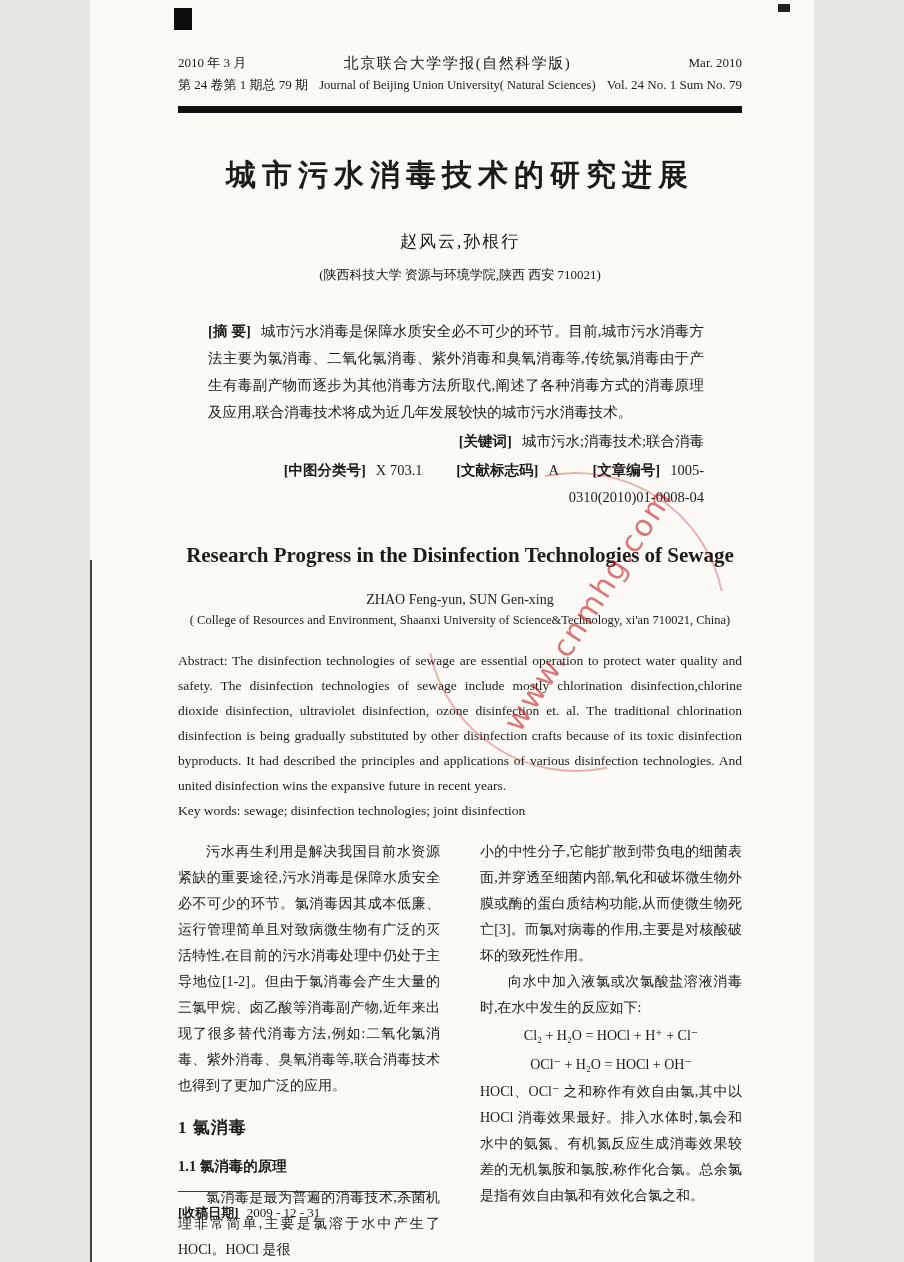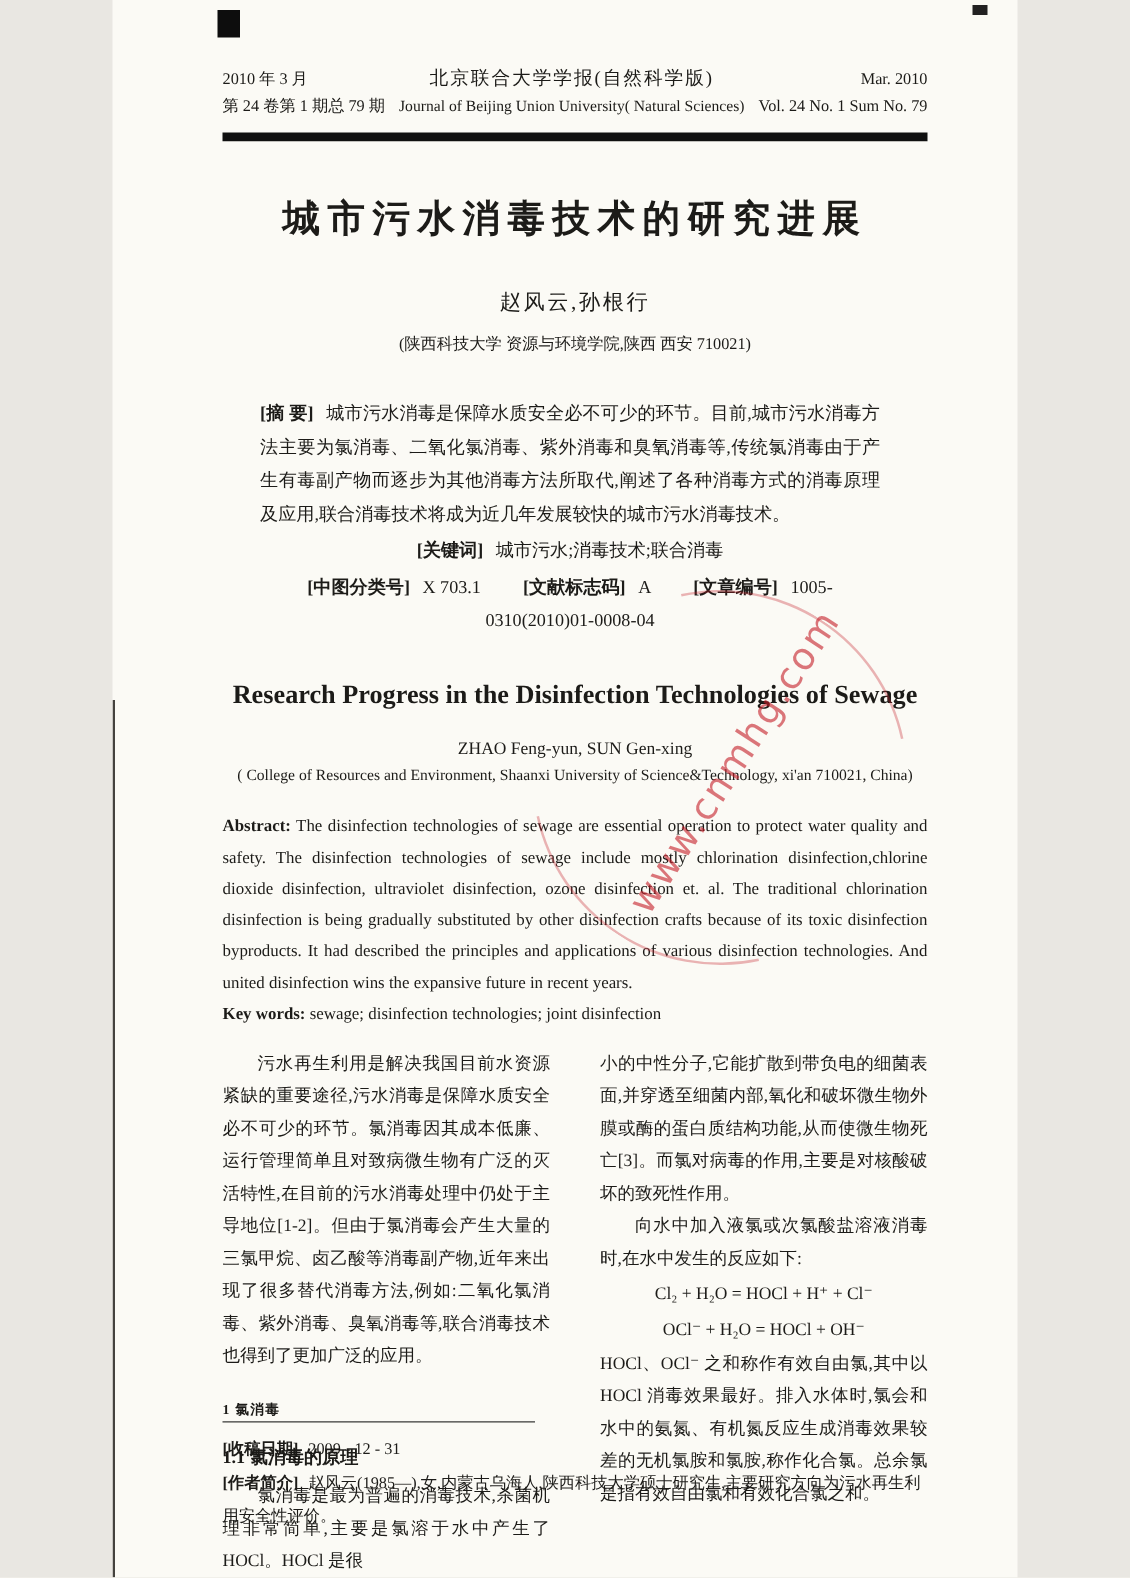--- a/index.html
+++ b/index.html
@@ -24,36 +24,36 @@
   .header-rule { height:7px; background:#101010; margin-top:10px; }
 
   
   .title-cn { text-align:center; font-size:30px; font-weight:700; letter-spacing:6px; margin-top:42px; }
   .authors-cn { text-align:center; font-size:17px; letter-spacing:2px; margin-top:34px; }
   .affil-cn { text-align:center; font-size:13px; margin-top:13px; }
 
   
   .meta-block { margin-top:34px; padding:0 38px 0 30px; font-size:14.5px; line-height:27px; text-align:justify; }
   .meta-label { font-weight:700; margin-right:10px; white-space:nowrap; }
-  .kw-line, .clc-line { margin-top:2px; text-align:center; }
+  .kw-line, .clc-line { margin-top:2px; text-align:right; }
   .clc-line .clc-val { margin-right:30px; }
 
   
   .title-en { text-align:center; font-size:21px; font-weight:700; margin-top:32px; font-family:"Liberation Serif",serif; }
   .authors-en { text-align:center; font-size:14px; margin-top:24px; }
   .affil-en { text-align:center; font-size:12.5px; margin-top:5px; }
   .abs-en { margin-top:20px; font-size:13.5px; line-height:25px; text-align:justify; }
   .kw-en { font-size:13.5px; line-height:25px; text-align:left; }
-  .bold { font-weight:700; }
+  .bold { font-weight:400; }
 
   
   .columns { display:flex; gap:40px; margin-top:16px; font-size:14px; line-height:26px; }
   .col { flex:1; min-width:0; text-align:justify; }
   .col p.indent { text-indent:2em; }
-  .sec-h1 { font-size:11px; font-weight:700; margin:16px 0 12px; letter-spacing:1px; }
+  .sec-h1 { font-size:17px; font-weight:700; margin:16px 0 12px; letter-spacing:1px; }
   .sec-h2 { font-size:14.5px; font-weight:700; margin:4px 0 6px; }
   .equation { text-align:center; line-height:29px; }
 
   
   .footer { position:absolute; left:88px; right:72px; bottom:36px; font-size:13px; line-height:27px; }
   .footer-rule { width:250px; height:1px; background:#3a3a38; margin-bottom:7px; }
   .foot-label { font-weight:700; margin-right:8px; }
 
   
   .watermark {
@@ -138,16 +138,15 @@
       <p>HOCl、OCl⁻ 之和称作有效自由氯,其中以 HOCl 消毒效果最好。排入水体时,氯会和水中的氨氮、有机氮反应生成消毒效果较差的无机氯胺和氯胺,称作化合氯。总余氯是指有效自由氯和有效化合氯之和。</p>
     </div>
   </div>
 
   <div class="watermark-ring"></div>
   <div class="watermark">www.cnmhg.com</div>
 
   <footer class="footer">
     <div class="footer-rule"></div>
     <div><span class="foot-label">[收稿日期]</span><span>2009 - 12 - 31</span></div>
-    <div><span class="foot-label">[作者简介]</span><span>赵风云(1985—),女,内蒙古乌海人,陕西科技大学硕士研究生,主要研究方向为污水再生利用安全性评价。</span></div>
   </footer>
 
 </div>
 
 </body></html>

